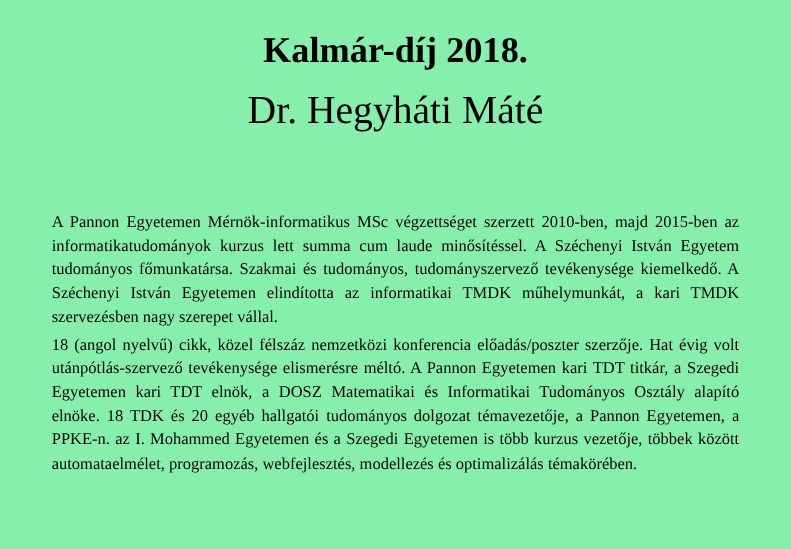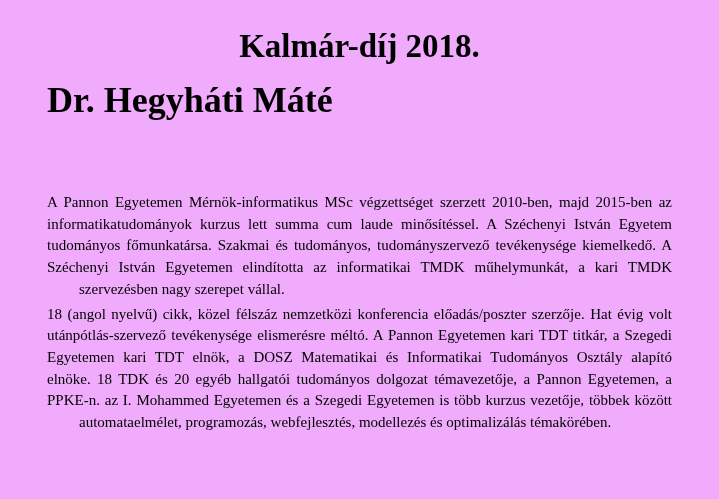--- a/index.html
+++ b/index.html
@@ -4,63 +4,63 @@
 <style>
   html, body {
     margin: 0;
     padding: 0;
     background: #ffffff;
   }
   .page {
     position: relative;
     width: 719px;
     height: 499px;
-    background: #f0abfc;
+    background: #86efac;
     overflow: hidden;
     font-family: "Liberation Serif", "DejaVu Serif", serif;
     color: #000000;
     box-sizing: border-box;
   }
   .content {
     padding: 0 47px;
   }
   .doc-title {
     margin: 26px 0 0 0;
     font-size: 33px;
     line-height: 40px;
     font-weight: bold;
     text-align: center;
     letter-spacing: 0px;
   }
   .doc-subtitle {
     margin: 12px 0 0 0;
     font-size: 36px;
     line-height: 44px;
-    font-weight: bold;
+    font-weight: normal;
+    text-align: center;
   }
   .paragraph {
     font-size: 15px;
     line-height: 21.7px;
   }
   .paragraph-first {
     margin-top: 70px;
   }
   .paragraph-second {
     margin-top: 3px;
   }
   .line {
     text-align: justify;
     text-align-last: justify;
     text-justify: inter-word;
     white-space: normal;
   }
   .line.last {
     text-align: left;
     text-align-last: left;
-    margin-left: 32px;
   }
 </style>
 </head>
 <body>
 
 <div class="page">
   <div class="content">
     <h1 class="doc-title">Kalmár-díj 2018.</h1>
     <h2 class="doc-subtitle">Dr. Hegyháti Máté</h2>
     <div class="paragraph paragraph-first">

